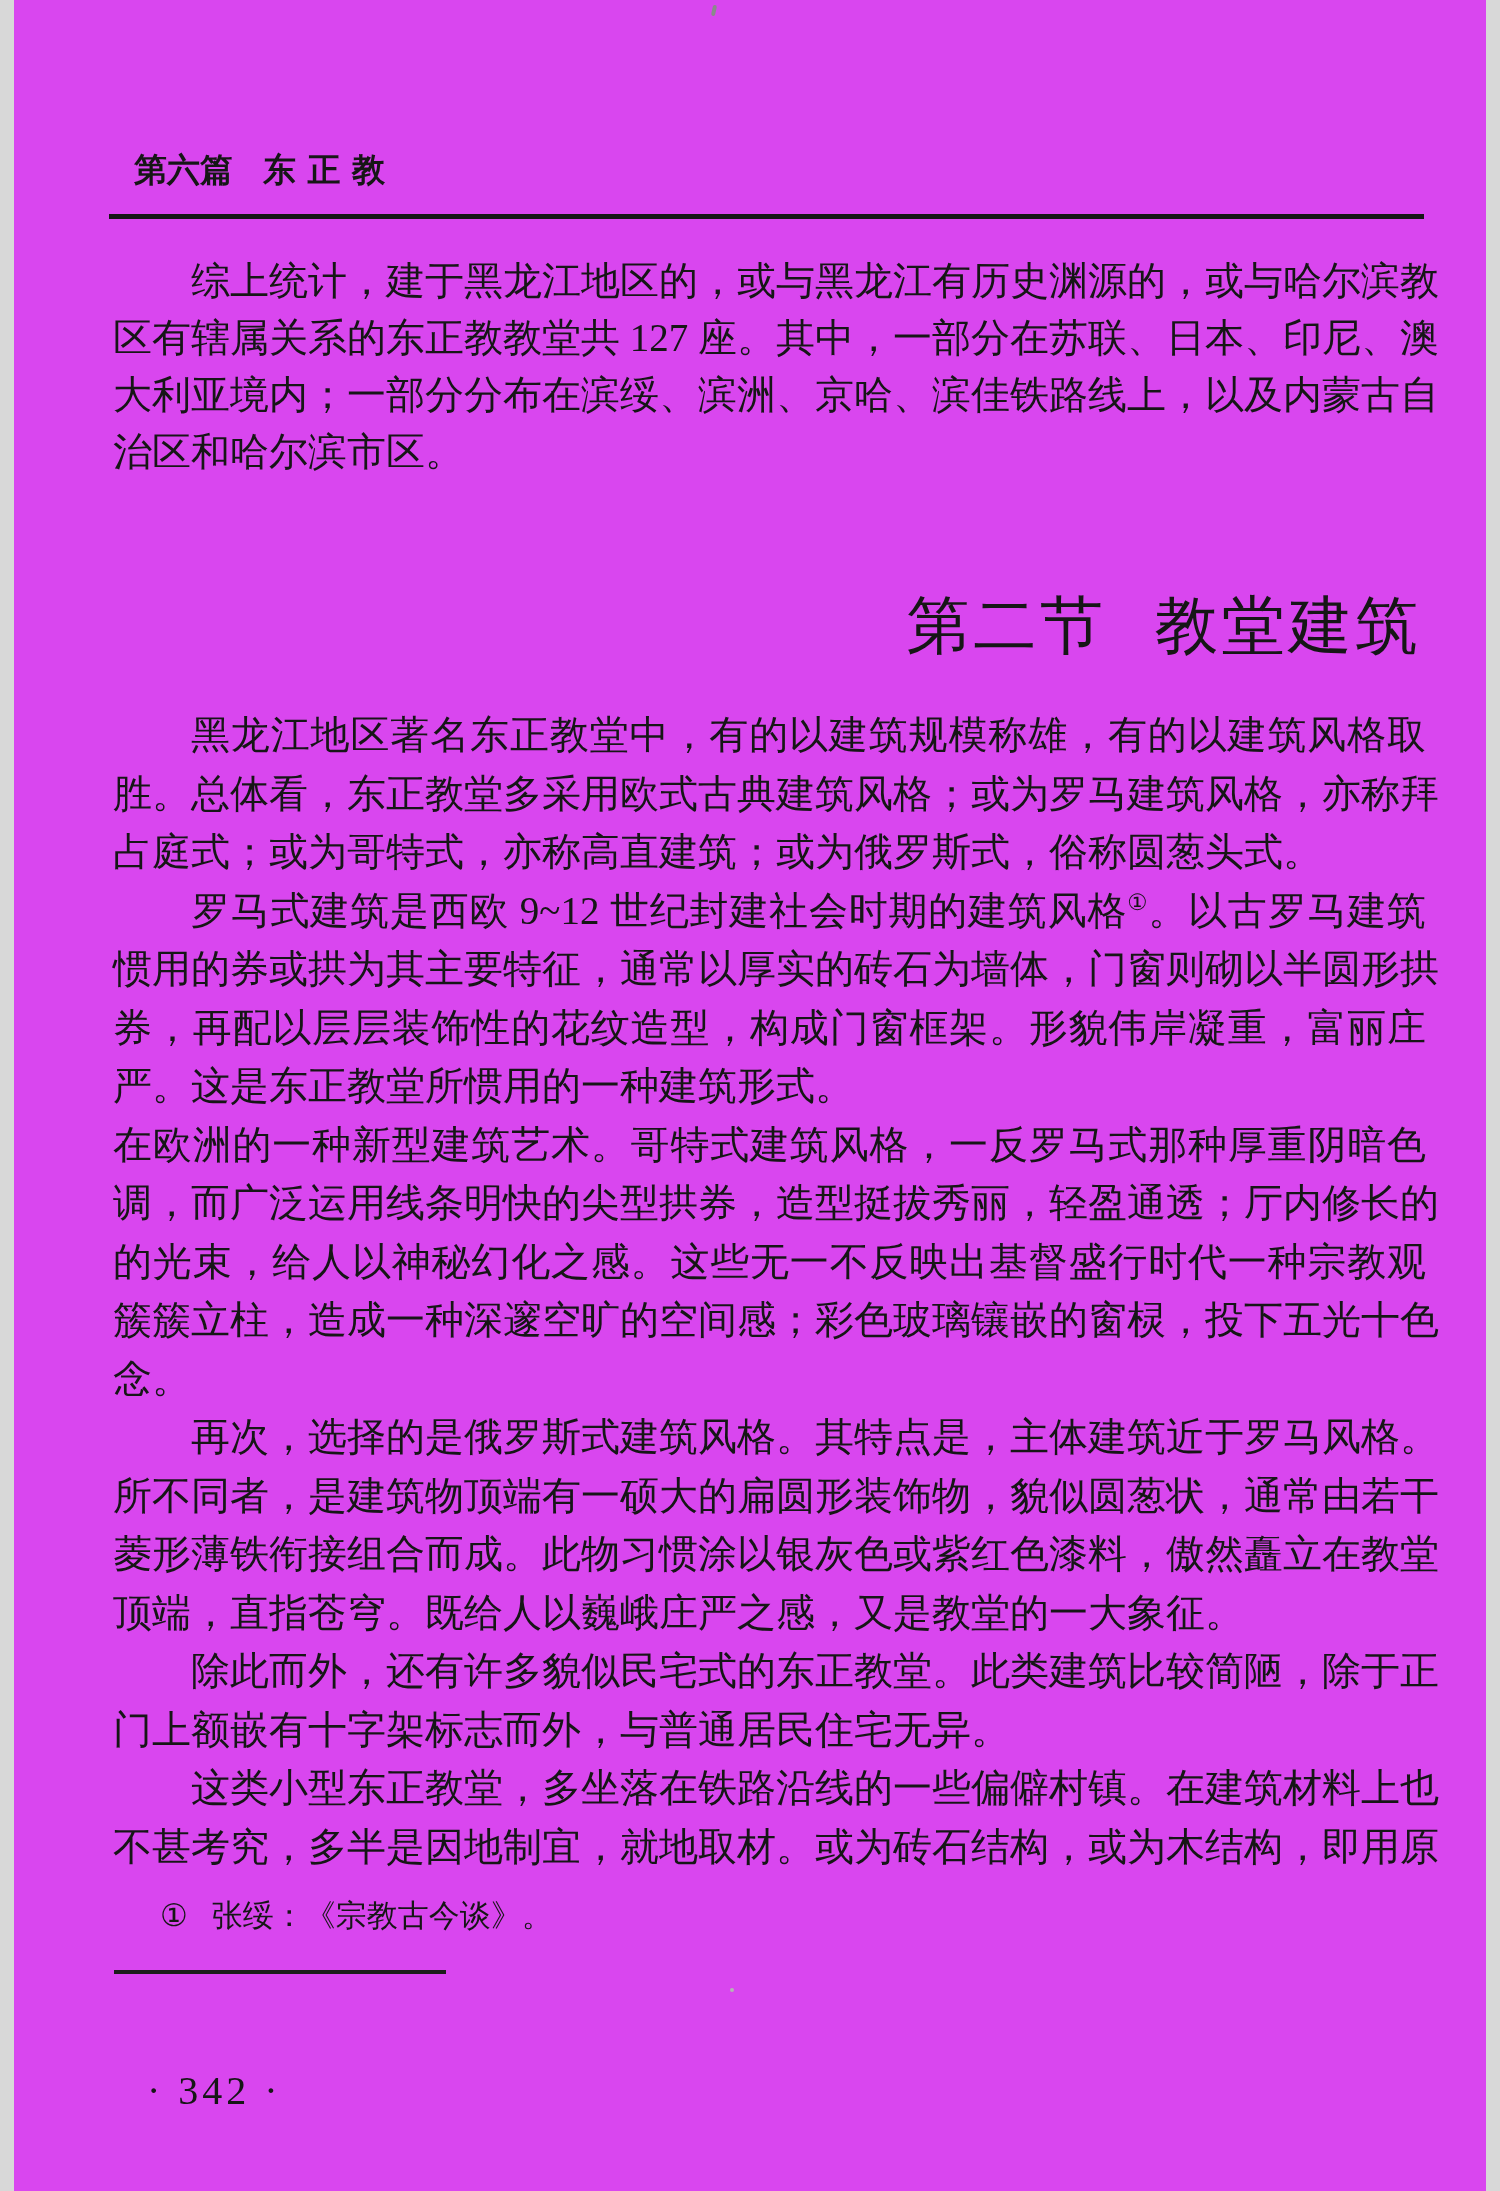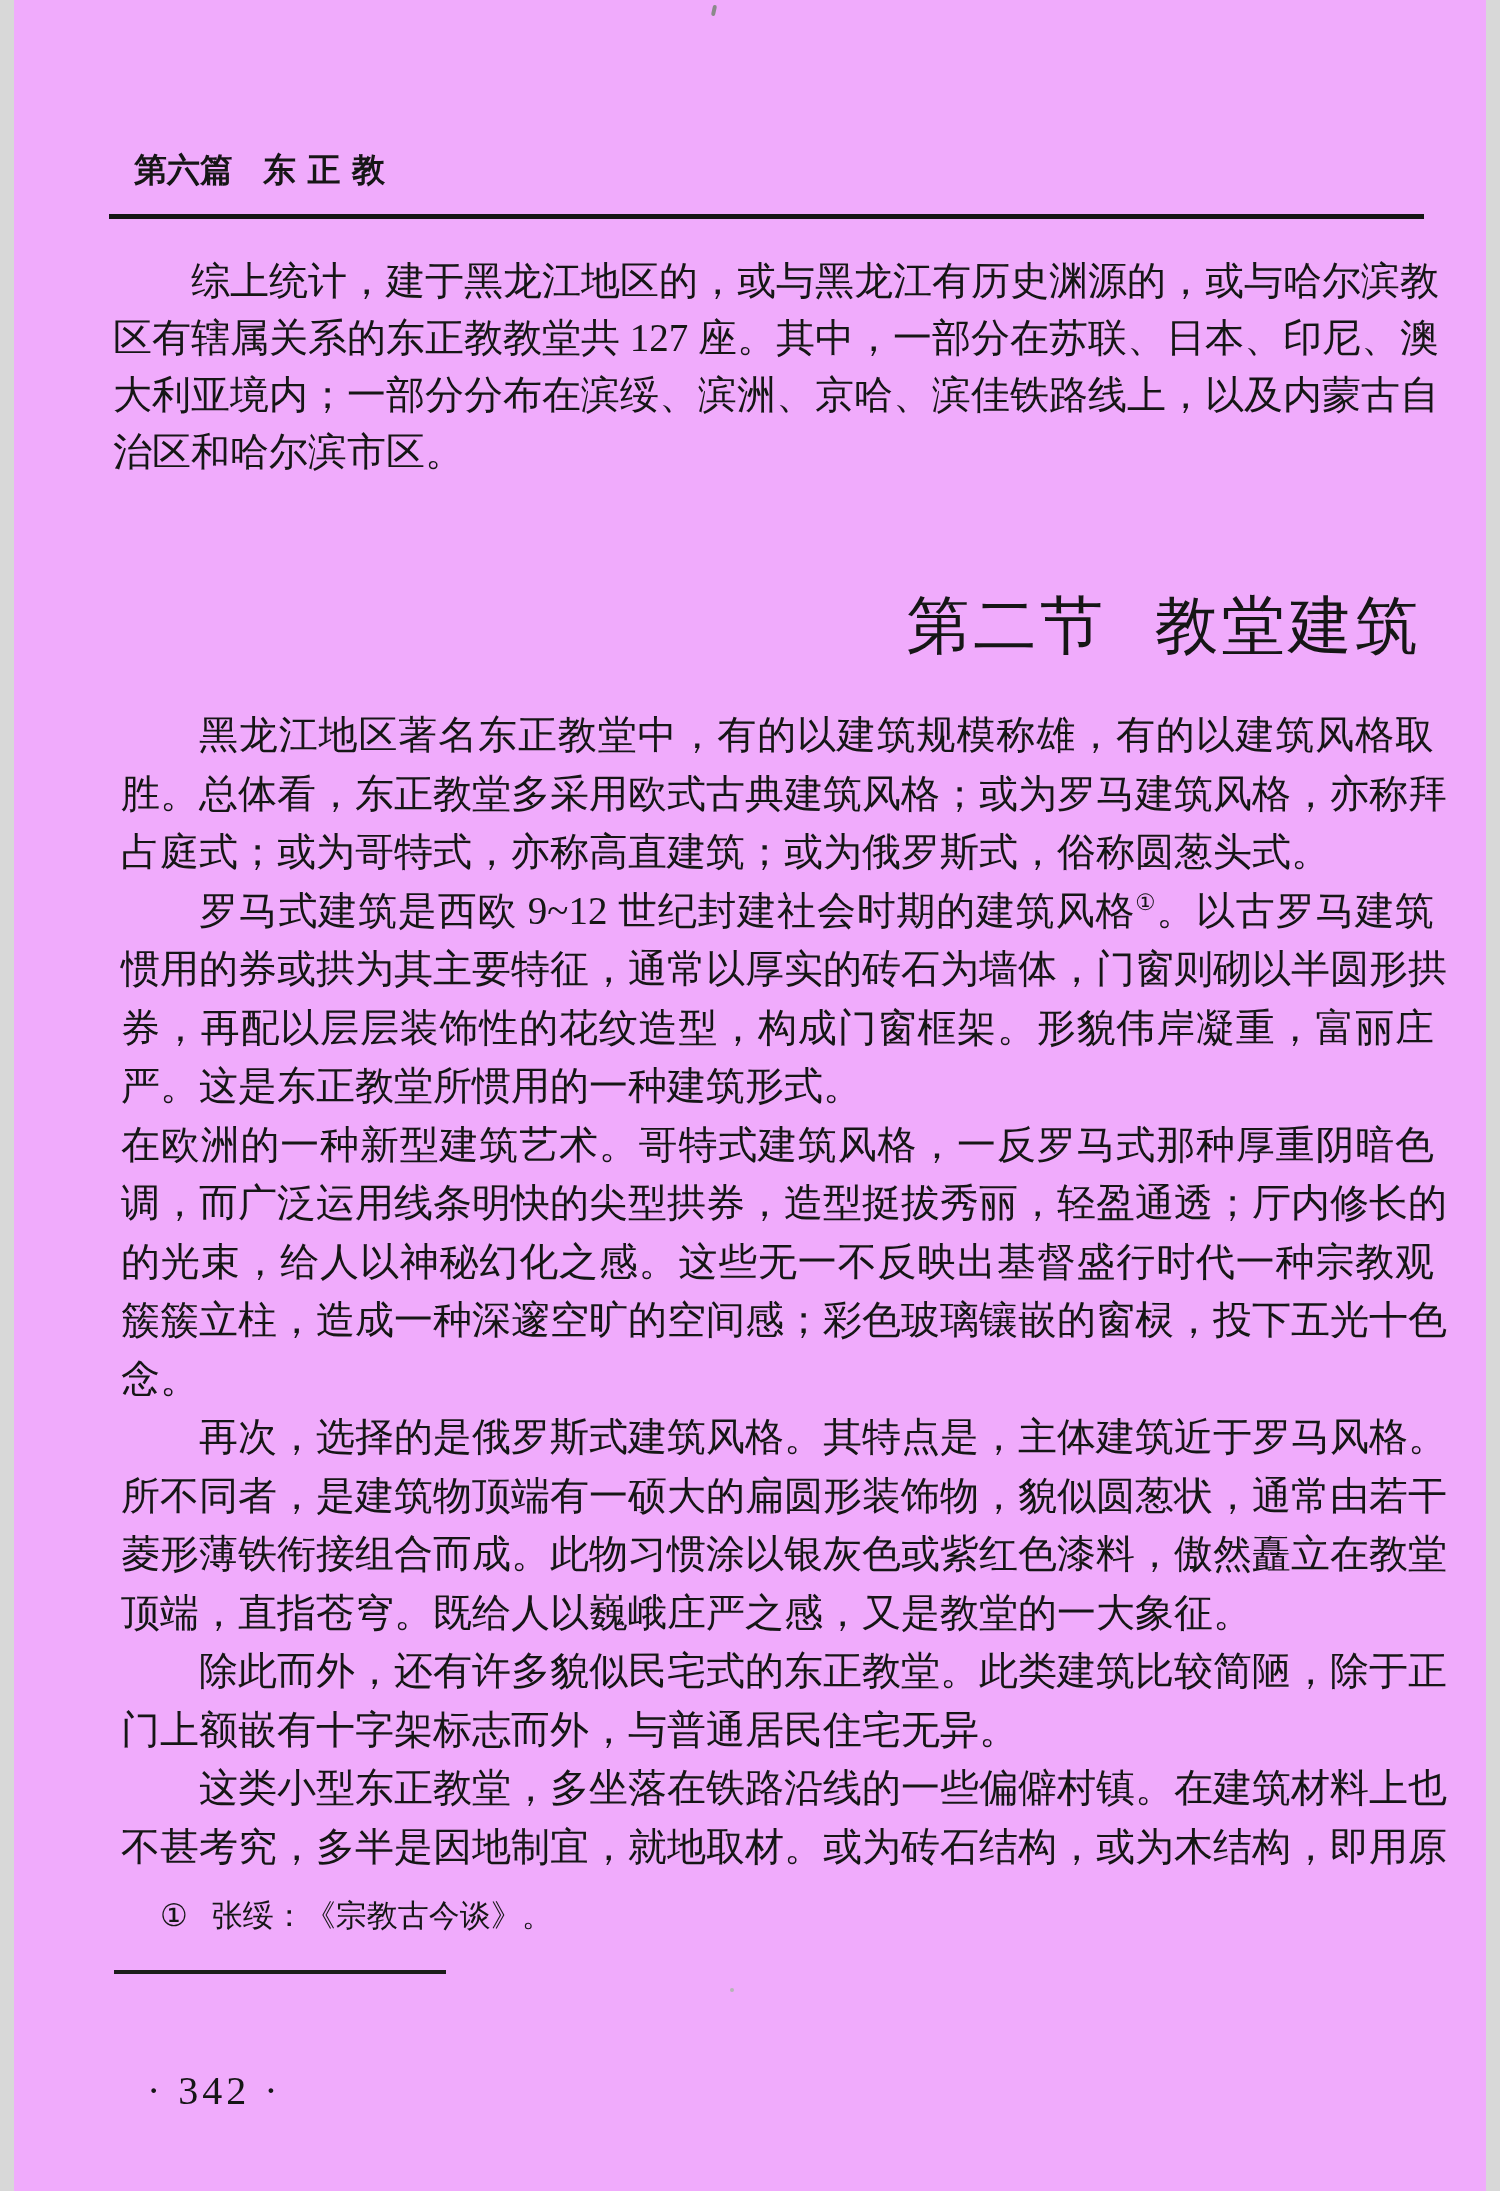--- a/index.html
+++ b/index.html
@@ -1,20 +1,20 @@
 <!DOCTYPE html>
 <html><head>
 <meta charset="utf-8">
 <style>
   html,body{margin:0;padding:0;background:#d8d8d8;}
   .page{
     position:relative;
     width:1472px;height:2191px;
     margin:0 auto;
-    background:#f0abfc;
+    background:#d946ef;
     color:#161616;
     font-family:"Liberation Serif","DejaVu Serif",serif;
     overflow:hidden;
   }
   
   .running-head{
     position:absolute;left:120px;top:150px;
     font-family:"Liberation Sans","DejaVu Sans",sans-serif;
     font-weight:bold;font-size:33px;line-height:1.2;
     white-space:nowrap;
@@ -23,21 +23,21 @@
   .head-rule{
     position:absolute;left:95px;top:214px;width:1315px;height:5px;
     background:#151515;
   }
   
   .textblock{
     position:absolute;left:99px;width:1313px;
     font-size:39px;
   }
   #para-top{top:252px;line-height:57px;}
-  #para-main{top:706px;line-height:58.5px;margin-left:8px;}
+  #para-main{top:706px;line-height:58.5px;}
   .line{
     text-align:justify;
     text-align-last:justify;
     white-space:nowrap;
   }
   .line.no-just{text-align:left;text-align-last:left;}
   .line.indent{text-indent:2em;}
   .line sup{font-size:0.58em;vertical-align:super;line-height:0;}
   
   .section-title{

